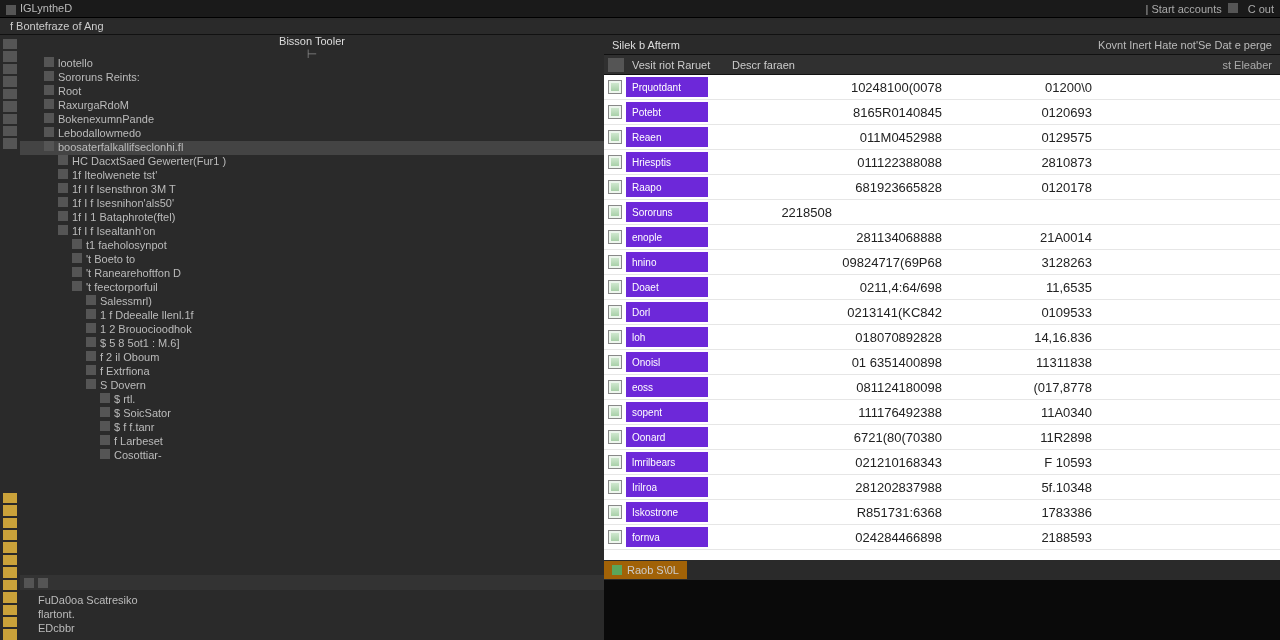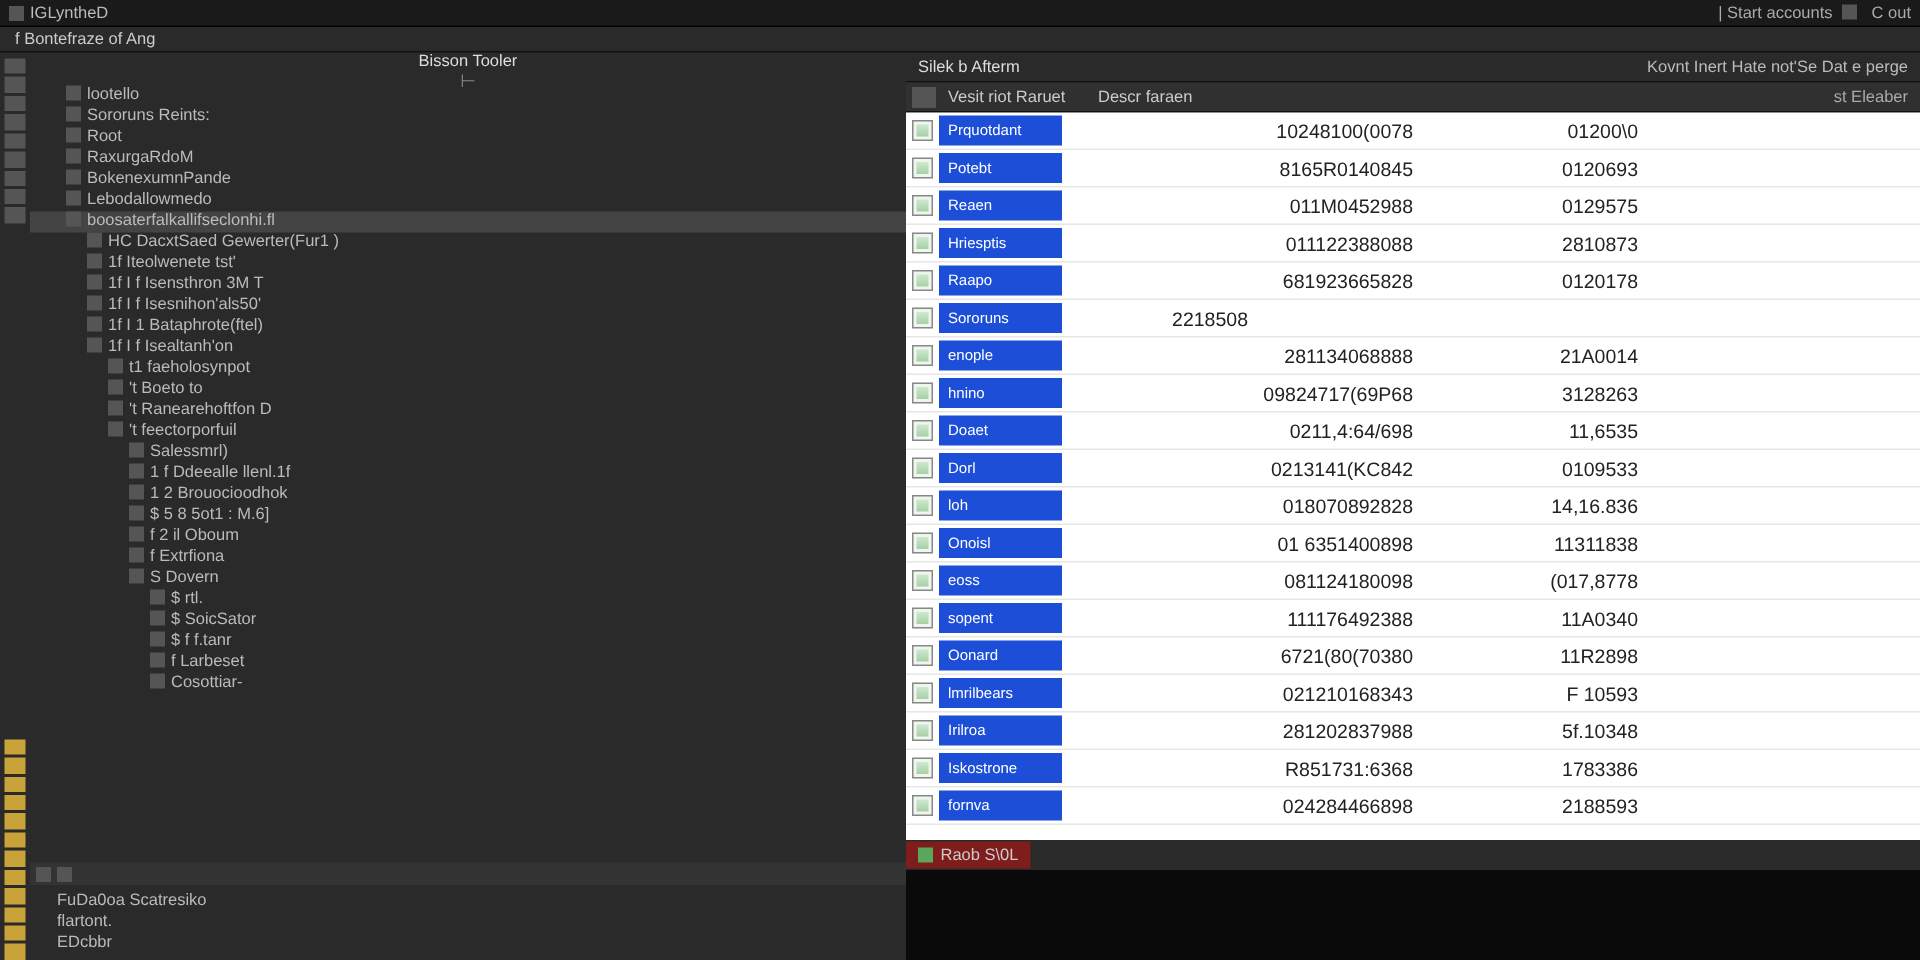--- a/index.html
+++ b/index.html
@@ -43,27 +43,27 @@
   .rp-colhead { height: 20px; display: flex; align-items: center; background: #303030; border-bottom: 1px solid #111; justify-content: space-between; }
   .rp-colhead .cb { width: 16px; height: 14px; margin: 0 4px; background: #555;}
   .col-name { width: 100px; padding-left: 4px; color: #ccc;}
   .spacer   { flex: 1; }
   .rp-colhead .rlabel { color: #aaa; padding-right: 8px;}
 
   .rp-table { flex: 1; overflow: auto; background: #fff; }
   .trow { display: flex; align-items: center; height: 25px; border-bottom: 1px solid #e6e6e6; }
   .trow .ck { width: 14px; height: 14px; margin: 0 4px; border: 1px solid #888; background: #eef6ee; position: relative;}
   .trow .ck::after { content:""; position:absolute; inset:2px; background: linear-gradient(#cfe8cf,#a8d0a8);}
-  .trow .chip { width: 82px; height: 20px; background: #1d4ed8; color: #fff; display: flex; align-items: center; padding: 0 6px; margin-right: 4px; font-size: 10px; overflow:hidden;}
+  .trow .chip { width: 82px; height: 20px; background: #6d28d9; color: #fff; display: flex; align-items: center; padding: 0 6px; margin-right: 4px; font-size: 10px; overflow:hidden;}
   .trow .v1 { width: 260px; text-align: right; padding-right: 30px; color: #222; font-size: 13px; }
   .trow .v2 { width: 140px; text-align: right; padding-right: 20px; color: #222; font-size: 13px; }
   .trow .fill { flex:1; }
 
   .rp-tabbar { height: 20px; background: #2a2a2a; display: flex; align-items: center; }
-  .rp-tab { height: 18px; background: #7f1d1d; display: flex; align-items: center; gap: 5px; padding: 0 8px; color: #ccc; }
+  .rp-tab { height: 18px; background: #a16207; display: flex; align-items: center; gap: 5px; padding: 0 8px; color: #ccc; }
   .rp-tab .sq { width: 10px; height: 10px; background: #5aa65a; }
 
   .rp-bottom { flex: 0 0 60px; background: #0a0a0a; }
 
   
   .tw { display:inline-block; width:10px; height:10px; background:#555; margin-right:4px; vertical-align:middle;}
 </style>
 </head>
 <body>
 

